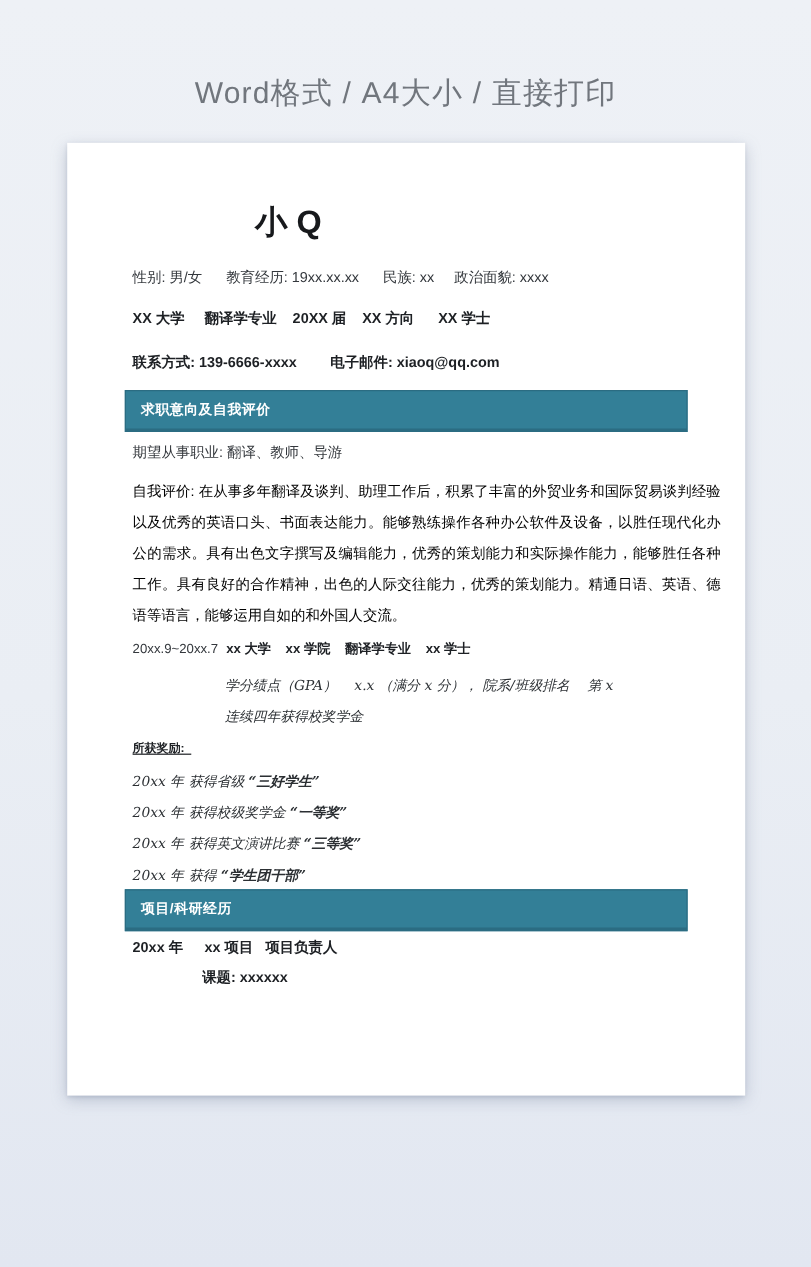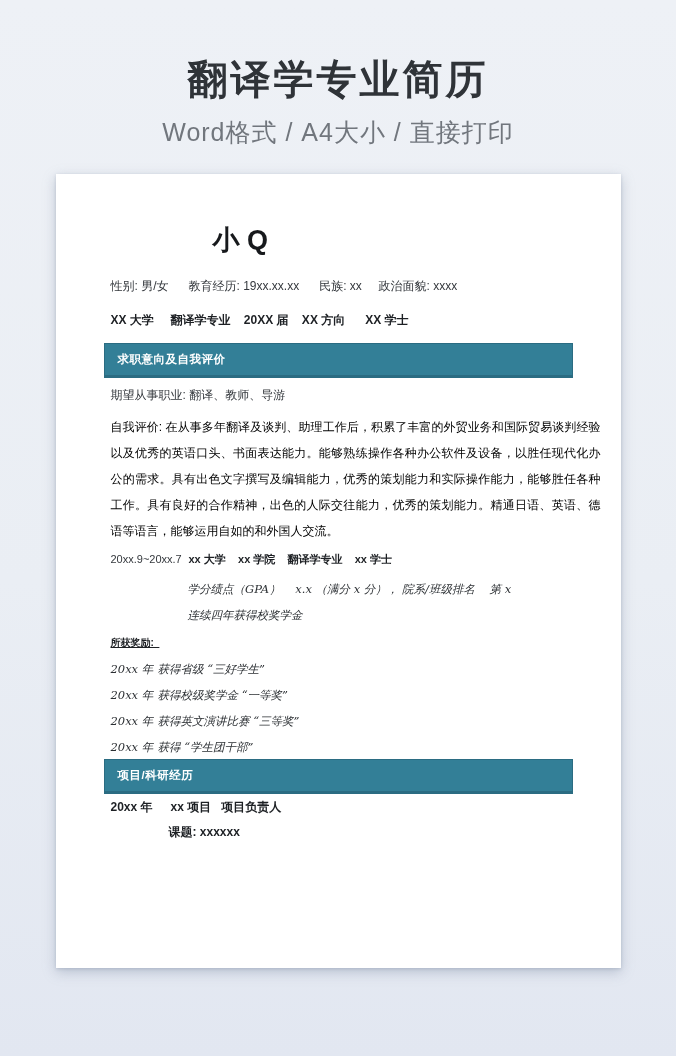--- a/index.html
+++ b/index.html
@@ -55,42 +55,44 @@
   .edu-school{font-weight:bold;color:var(--bold-text);}
   .gpa-line{margin:15px 0 0 84px;font-size:11.5px;color:#2B2F33;line-height:14px;}
   .scholarship-line{margin:12px 0 0 84px;font-size:11.5px;color:#2B2F33;line-height:14px;}
   .awards-heading{
     margin:13px 0 0 7px;font-size:10px;font-weight:bold;color:var(--bold-text);
     line-height:16px;text-decoration:underline;display:inline-block;text-align:right;
   }
   .award-row{margin:11px 0 0 7px;display:flex;font-size:11.5px;color:#2B2F33;line-height:15px;}
   .award-row:first-of-type{margin-top:15px;}
   .award-year{width:47px;}
-  .award-text .award-name{font-weight:normal;}
+  .award-text .award-name{font-weight:bold;}
   .bar-projects{margin-top:4px;}
   .project-row{margin:5px 0 0 7px;display:flex;font-size:12px;font-weight:bold;color:var(--bold-text);line-height:16px;}
   .project-year{width:60px;}
   .topic-line{margin:9px 0 0 65px;font-size:12px;font-weight:bold;color:var(--bold-text);line-height:16px;}
 </style>
 </head>
 <body>
 
 <div class="banner">
-  <div class="banner-title">翻译学专业简历</div>
   <div class="banner-subtitle">Word格式 / A4大小 / 直接打印</div>
 </div>
 
 <div class="page">
 
   <div class="name">小 Q</div>
 
   <div class="info-line txt">性别: 男/女      教育经历: 19xx.xx.xx      民族: xx     政治面貌: xxxx</div>
 
   <div class="edu-summary txt">XX 大学     翻译学专业    20XX 届    XX 方向      XX 学士</div>
 
+  <div class="contact-line">
+    <span class="txt">联系方式: </span><span>139-6666-xxxx</span><span class="gap"></span><span class="txt">电子邮件: </span><span>xiaoq@qq.com</span>
+  </div>
 
   <div class="section-bar">
     <span class="section-bar-title">求职意向及自我评价</span>
   </div>
 
   <div class="desired-jobs txt">期望从事职业: 翻译、教师、导游</div>
 
   <div class="self-eval txt">自我评价: 在从事多年翻译及谈判、助理工作后，积累了丰富的外贸业务和国际贸易谈判经验以及优秀的英语口头、书面表达能力。能够熟练操作各种办公软件及设备，以胜任现代化办公的需求。具有出色文字撰写及编辑能力，优秀的策划能力和实际操作能力，能够胜任各种工作。具有良好的合作精神，出色的人际交往能力，优秀的策划能力。精通日语、英语、德语等语言，能够运用自如的和外国人交流。</div>
 
 

